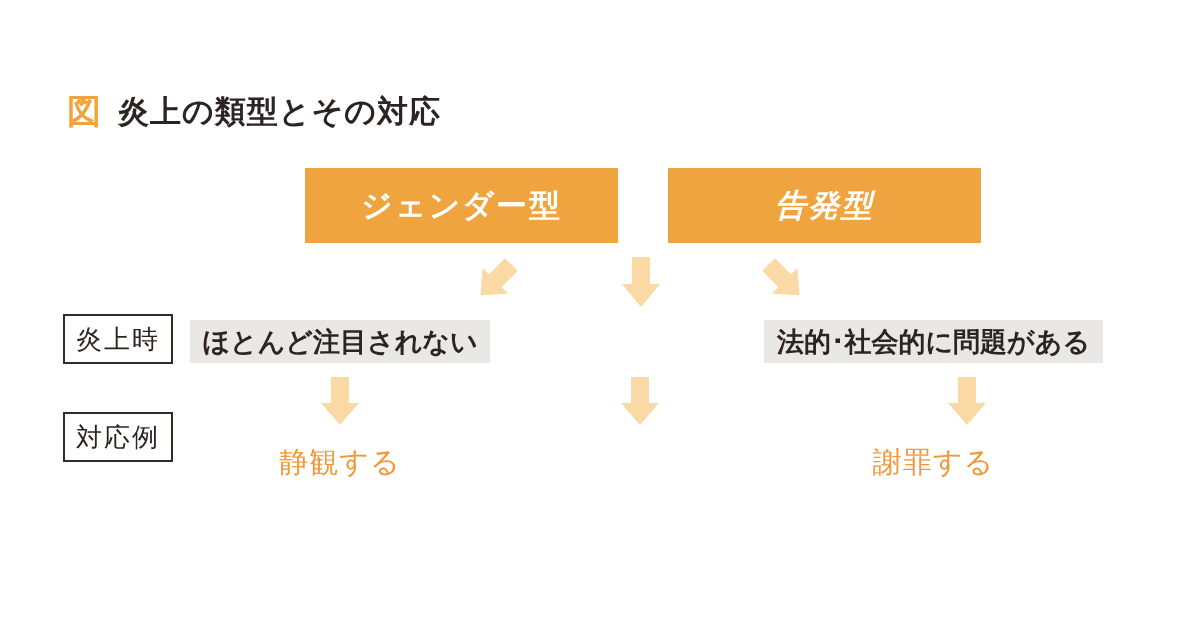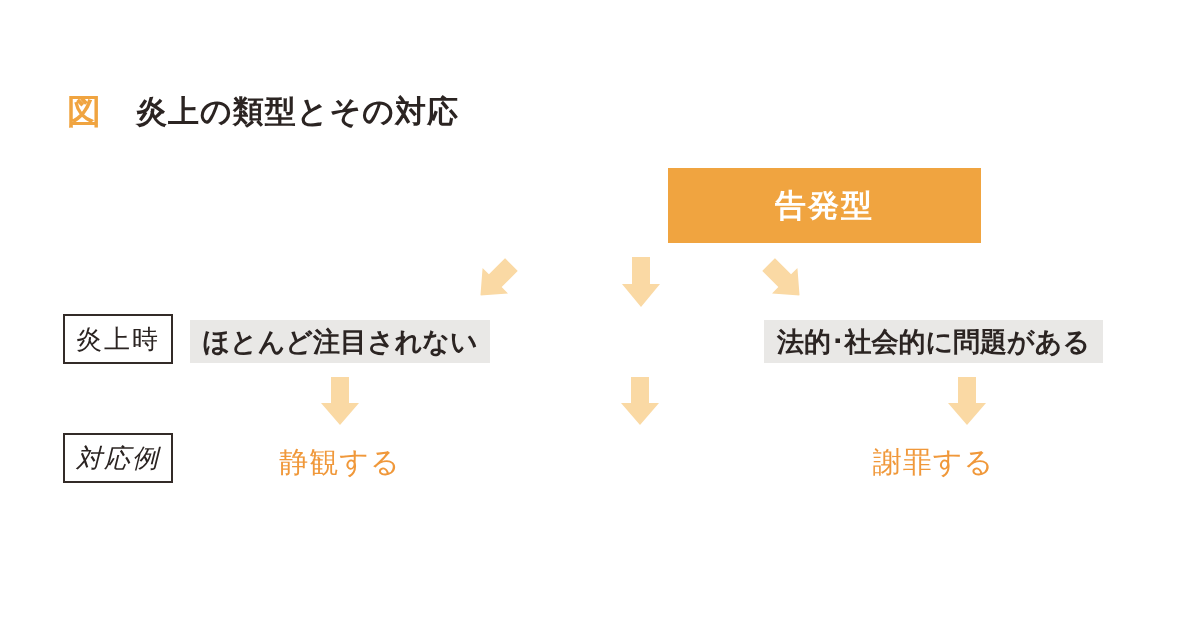--- a/index.html
+++ b/index.html
@@ -22,33 +22,33 @@
   .title-row{
     position:absolute;left:67px;top:94px;
     display:flex;align-items:center;
   }
   .title-mark{
     color:var(--accent-orange);
     font-size:34px;font-weight:bold;
     line-height:1;
   }
   .title-text{
-    margin-left:35px;
+    margin-left:17px;
     color:var(--text-dark);
     font-size:31px;font-weight:bold;
     letter-spacing:1px;line-height:1;
   }
   .type-box{
     position:absolute;top:168px;height:75px;width:313px;
     background:var(--accent-orange);
     display:flex;align-items:center;justify-content:center;
     color:#fff;font-size:31px;font-weight:bold;letter-spacing:2px;
   }
   .type-box.gender{left:305px;}
-  .type-box.kokuhatsu{left:668px;}
+  .type-box.kokuhatsu{left:668px;font-style:italic;}
   .arrow{position:absolute;}
   .arrow svg{display:block;}
   .arrow-diag{
     width:56px;height:56px;
     display:flex;align-items:center;justify-content:center;
   }
   .rot-dl{transform:rotate(45deg);}
   .rot-dr{transform:rotate(-45deg);}
   .row-label{
     position:absolute;left:63px;width:110px;height:50px;
@@ -81,20 +81,23 @@
 </head>
 <body>
 
 <div class="canvas">
 
   <div class="title-row">
     <span class="title-mark">図</span>
     <span class="title-text">炎上の類型とその対応</span>
   </div>
 
+  <div class="type-box gender">
+    <span>ジェンダー型</span>
+  </div>
   <div class="type-box kokuhatsu">
     <span>告発型</span>
   </div>
 
   <div class="arrow arrow-diag" style="left:468px;top:252px;">
     <svg class="rot-dl" width="36" height="44" viewBox="0 0 36 44">
       <polygon points="9,0 27,0 27,23 36,23 18,44 0,23 9,23" fill="var(--light-orange)"></polygon>
     </svg>
   </div>
   <div class="arrow" style="left:622px;top:257px;">
@@ -123,19 +126,19 @@
     <svg width="38" height="48" viewBox="0 0 38 48">
       <polygon points="10,0 28,0 28,26 38,26 19,48 0,26 10,26" fill="var(--light-orange)"></polygon>
     </svg>
   </div>
   <div class="arrow" style="left:948px;top:377px;">
     <svg width="38" height="48" viewBox="0 0 38 48">
       <polygon points="10,0 28,0 28,26 38,26 19,48 0,26 10,26" fill="var(--light-orange)"></polygon>
     </svg>
   </div>
 
-  <div class="row-label" style="top:433px;font-style:italic;">
+  <div class="row-label" style="top:412px;">
     <span>対応例</span>
   </div>
   <div class="response-item col1">静観する</div>
   <div class="response-item col3">謝罪する</div>
 
 </div>
 
 </body></html>

